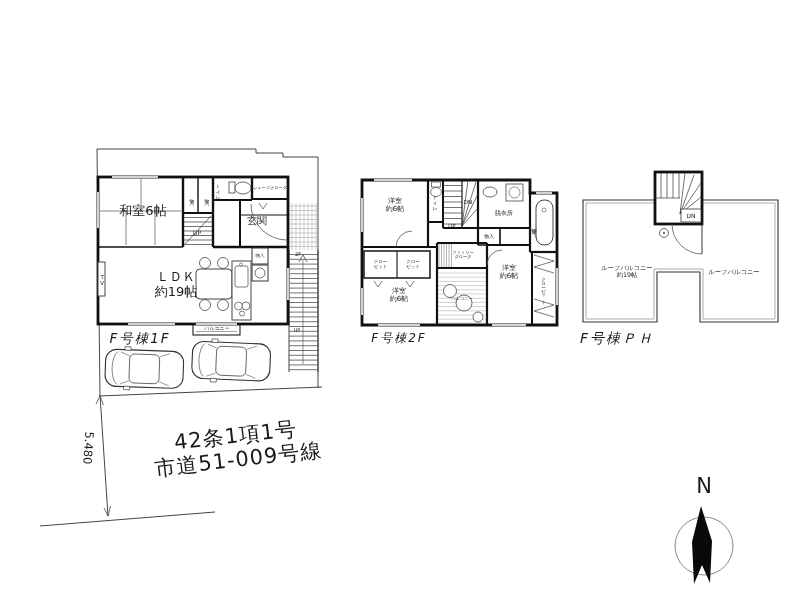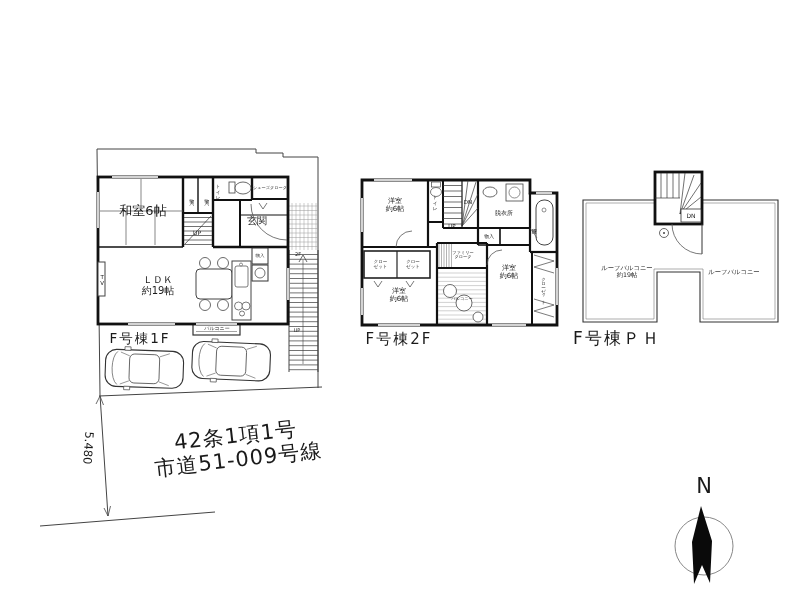--- a/index.html
+++ b/index.html
@@ -4,21 +4,21 @@
 <style>
   html,body{margin:0;padding:0;background:#fff;}
   #canvas{position:relative;width:800px;height:600px;background:#ffffff;overflow:hidden;
           font-family:"DejaVu Sans",sans-serif;color:#1a1a1a;}
   #linework{position:absolute;left:0;top:0;}
   .lbl{position:absolute;transform:translate(-50%,-50%);white-space:nowrap;
        line-height:1.12;text-align:center;color:#1a1a1a;}
   .v{writing-mode:vertical-rl;text-orientation:upright;letter-spacing:.5px;}
   .rot90{transform:translate(-50%,-50%) rotate(94deg);}
   .road{transform:translate(-50%,-50%) rotate(-6.5deg);letter-spacing:1px;}
-  .plan-name{letter-spacing:2px;}
+  .plan-name{letter-spacing:2px;font-style:italic;}
 </style>
 </head>
 <body>
 
 <div id="canvas">
 
 <svg id="linework" width="800" height="600" viewBox="0 0 800 600">
   <defs>
     <g id="car">
       <rect x="0" y="0" width="78" height="37" rx="11" fill="#fff" stroke="#333" stroke-width="1.1"></rect>
@@ -242,21 +242,21 @@
     </g>
   </g>
 
   <g>
     <circle cx="704" cy="546" r="29" fill="none" stroke="#888" stroke-width="1"></circle>
     <path d="M701,506 L712,541 L710,583 L702,565 L694,584 L692,542 Z" fill="#0a0a0a"></path>
   </g>
 </svg>
 
 <div class="lbl" style="left:143px;top:211px;font-size:13px">和室6帖</div>
-<div class="lbl" style="left:158px;top:285px;font-size:10px">
+<div class="lbl" style="left:176px;top:285px;font-size:13px">
   <div>ＬＤＫ</div>
   <div>約19帖</div>
 </div>
 <div class="lbl v" style="left:102px;top:280px;font-size:5.5px">TV</div>
 <div class="lbl v" style="left:191px;top:196px;font-size:5px">物入</div>
 <div class="lbl v" style="left:206px;top:196px;font-size:5px">物入</div>
 <div class="lbl v" style="left:218px;top:189px;font-size:4.5px">トイレ</div>
 <div class="lbl" style="left:270px;top:188px;font-size:4.2px">シューズクローク</div>
 <div class="lbl" style="left:257px;top:221px;font-size:10px">玄関</div>
 <div class="lbl" style="left:197px;top:233px;font-size:6px">UP</div>
@@ -291,29 +291,29 @@
 <div class="lbl" style="left:463px;top:255.5px;font-size:4.2px">
   <div>ファミリー</div>
   <div>クローク</div>
 </div>
 <div class="lbl" style="left:462px;top:299px;font-size:4.2px">バルコニー</div>
 <div class="lbl" style="left:509px;top:273px;font-size:7px">
   <div>洋室</div>
   <div>約6帖</div>
 </div>
 <div class="lbl v" style="left:543.5px;top:288px;font-size:4.5px">クローゼット</div>
-<div class="lbl plan-name" style="left:399px;top:339px;font-size:15px">F号棟2F</div>
+<div class="lbl plan-name" style="left:399px;top:339px;font-size:12px">F号棟2F</div>
 
 <div class="lbl" style="left:691px;top:215.5px;font-size:6px">DN</div>
 <div class="lbl" style="left:627px;top:271px;font-size:6.3px">
   <div>ルーフバルコニー</div>
   <div>約19帖</div>
 </div>
 <div class="lbl" style="left:734px;top:272px;font-size:6.3px">ルーフバルコニー</div>
-<div class="lbl plan-name" style="left:617px;top:339px;font-size:17px">F号棟ＰＨ</div>
+<div class="lbl plan-name" style="left:617px;top:339px;font-size:14px">F号棟ＰＨ</div>
 
 <div class="lbl rot90" style="left:88px;top:448px;font-size:11.5px">5.480</div>
 <div class="lbl road" style="left:237px;top:448px;font-size:21px">
   <div>42条1項1号</div>
   <div>市道51-009号線</div>
 </div>
 
 <div class="lbl" style="left:704px;top:487px;font-size:21px">N</div>
 
 </div>

